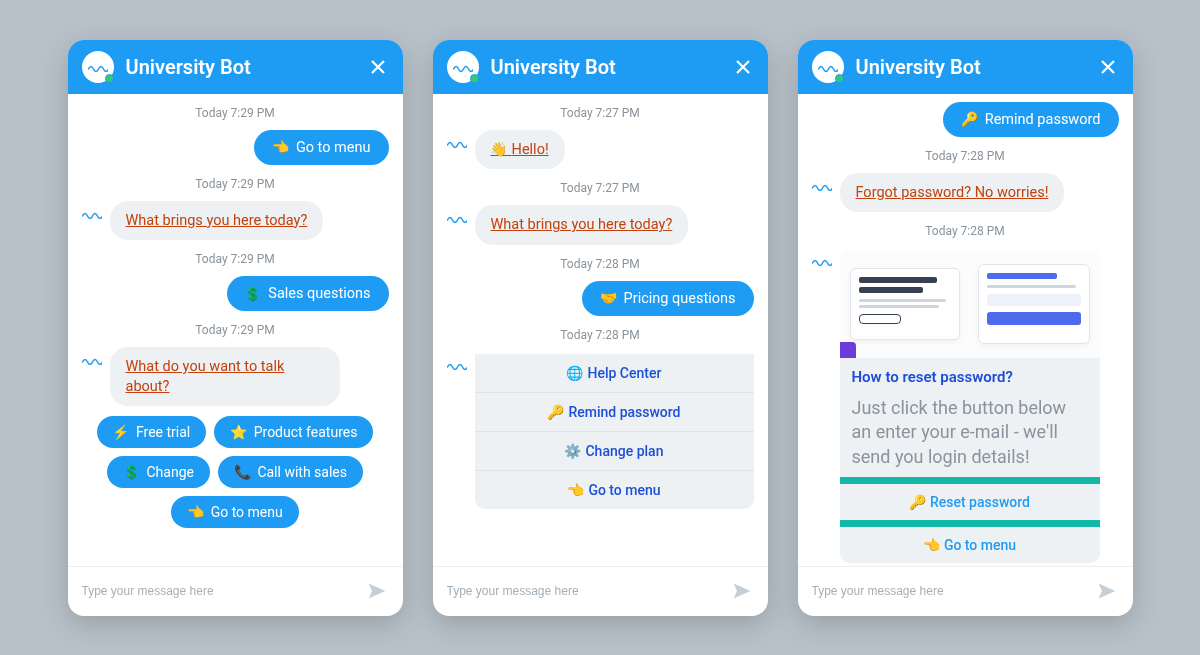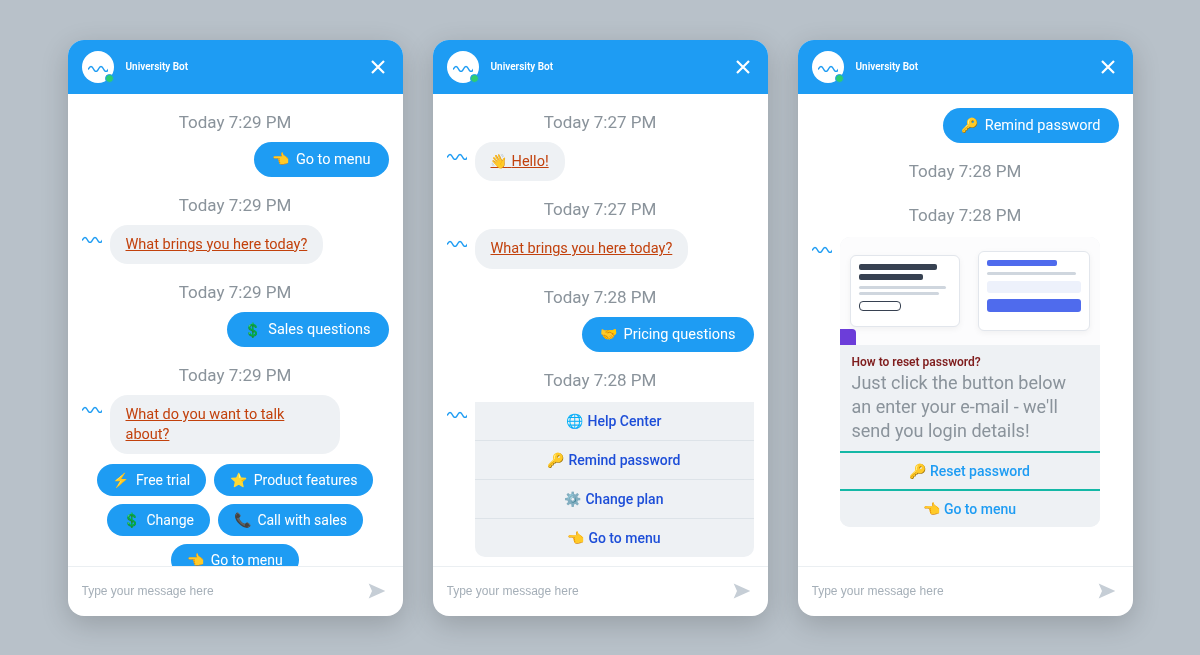--- a/index.html
+++ b/index.html
@@ -36,40 +36,40 @@
   .avatar {
     width: 32px; height: 32px; border-radius: 50%; background: #fff;
     display: flex; align-items: center; justify-content: center;
   }
   .avatar svg { width: 20px; height: 10px; }
   .presence {
     position: absolute; bottom: 0; right: 0;
     width: 9px; height: 9px; border-radius: 50%;
     background: #2ecc71; border: 1.5px solid #1e9cf3;
   }
-  .bot-name { font-weight: 600; font-size: 10px; flex: 1; }
+  .bot-name { font-weight: 600; font-size: 20px; flex: 1; }
   .close-btn {
     width: 22px; height: 22px; cursor: pointer;
     display: flex; align-items: center; justify-content: center;
   }
   .close-btn svg { width: 14px; height: 14px; stroke: #fff; stroke-width: 2.2; }
 
   .body {
     flex: 1;
     overflow-y: hidden;
     padding: 4px 14px 6px 14px;
     display: flex;
     flex-direction: column;
     gap: 4px;
   }
   .ts {
     text-align: center;
-    font-size: 17px;
+    font-size: 12px;
     color: #8a939b;
-    margin-top: 14px;
+    margin-top: 8px;
     margin-bottom: 6px;
   }
   .row-user { display: flex; justify-content: flex-end; }
   .row-bot { display: flex; align-items: flex-start; gap: 8px; }
   .bot-icon {
     width: 20px; flex-shrink: 0; margin-top: 8px;
     display: flex; align-items: center; justify-content: center;
   }
   .bot-icon svg { width: 20px; height: 10px; }
 
@@ -163,26 +163,26 @@
     padding: 8px 8px;
   }
   .mini-right .fp { height: 6px; width: 70px; background: #4f6bed; border-radius: 2px; margin-bottom: 6px; }
   .mini-right .lg { height: 3px; background: #cfd6de; border-radius: 2px; margin-bottom: 4px; width: 95%; }
   .mini-right .inp { height: 12px; background: #edf1fb; border-radius: 3px; margin: 6px 0; }
   .mini-right .bb { height: 13px; background: #4f6bed; border-radius: 3px; }
 
   .corner { position: absolute; left: -6px; bottom: -6px; width: 22px; height: 22px; background: #6c3dd9; border-radius: 4px; transform: rotate(0deg); }
 
   .card-body { padding: 10px 12px 8px 12px; }
-  .card-title { font-weight: 600; font-size: 12px; color: #7f1d1d; margin-bottom: 2px; }
+  .card-title { font-weight: 600; font-size: 15px; color: #1d4ed8; margin-bottom: 10px; }
   .card-desc { font-size: 18px; color: #8a939b; line-height: 1.35; }
   .card-actions { display: flex; flex-direction: column; }
   .card-action {
     background: #eef1f4; color: #1e9cf3; font-size: 14px; font-weight: 500;
-    text-align: center; padding: 10px 0; border-top: 2px solid #14b8a6; cursor: pointer;
+    text-align: center; padding: 10px 0; border-top: 7px solid #14b8a6; cursor: pointer;
   }
 
   .footer {
     height: 50px;
     border-top: 1px solid #ebeff2;
     display: flex;
     align-items: center;
     padding: 0 14px;
     flex-shrink: 0;
   }
@@ -402,20 +402,28 @@
   <div class="body">
     <div style="height:6px"></div>
     <div class="row-user">
       <div class="pill-user">
         <span class="em">🔑</span>
         <span>Remind password</span>
       </div>
     </div>
 
     <div class="ts">Today 7:28 PM</div>
+    <div class="row-bot">
+      <div class="bot-icon">
+        <svg viewBox="0 0 40 16">
+            <path d="M1 12 Q6 2 11 12 T21 12 T31 12 T41 12" stroke="#1e9cf3" stroke-width="3" fill="none" stroke-linecap="round"></path>
+          </svg>
+      </div>
+      <div class="bubble-bot">Forgot password? No worries!</div>
+    </div>
 
     <div class="ts">Today 7:28 PM</div>
     <div class="row-bot">
       <div class="bot-icon">
         <svg viewBox="0 0 40 16">
             <path d="M1 12 Q6 2 11 12 T21 12 T31 12 T41 12" stroke="#1e9cf3" stroke-width="3" fill="none" stroke-linecap="round"></path>
           </svg>
       </div>
       <div class="card">
         <div class="card-img">

